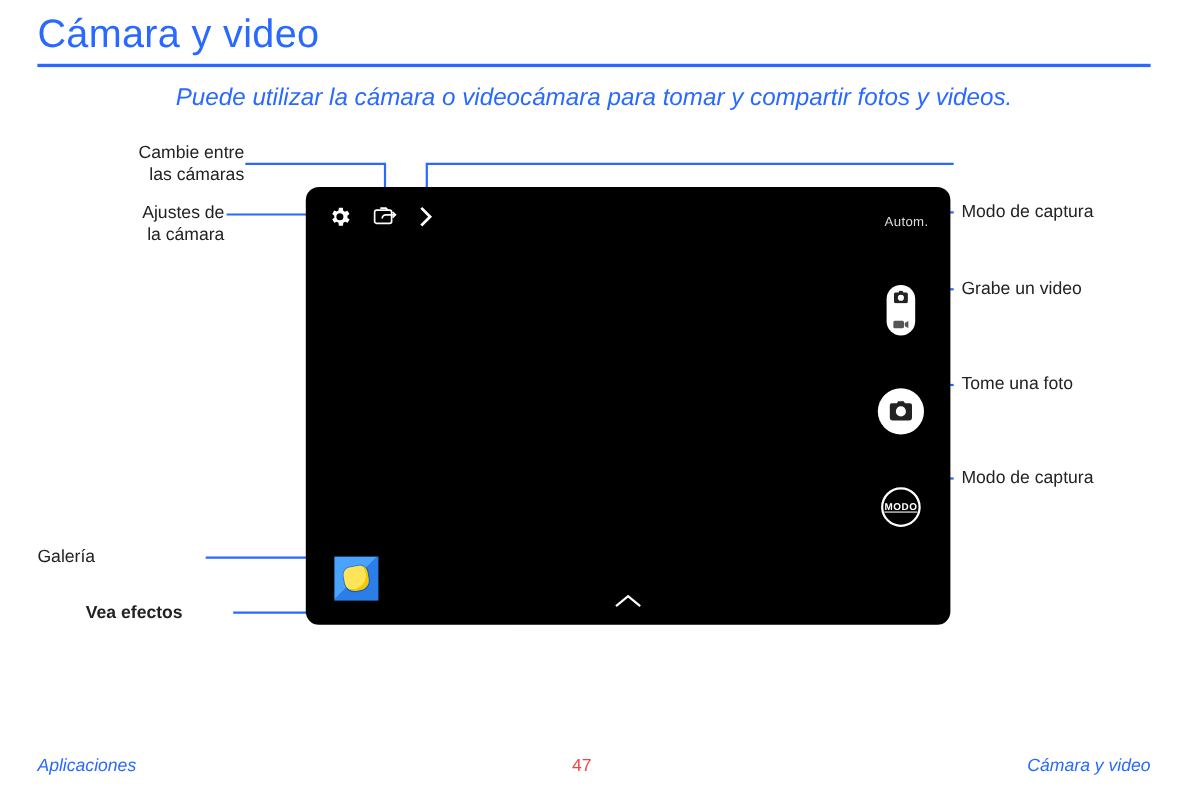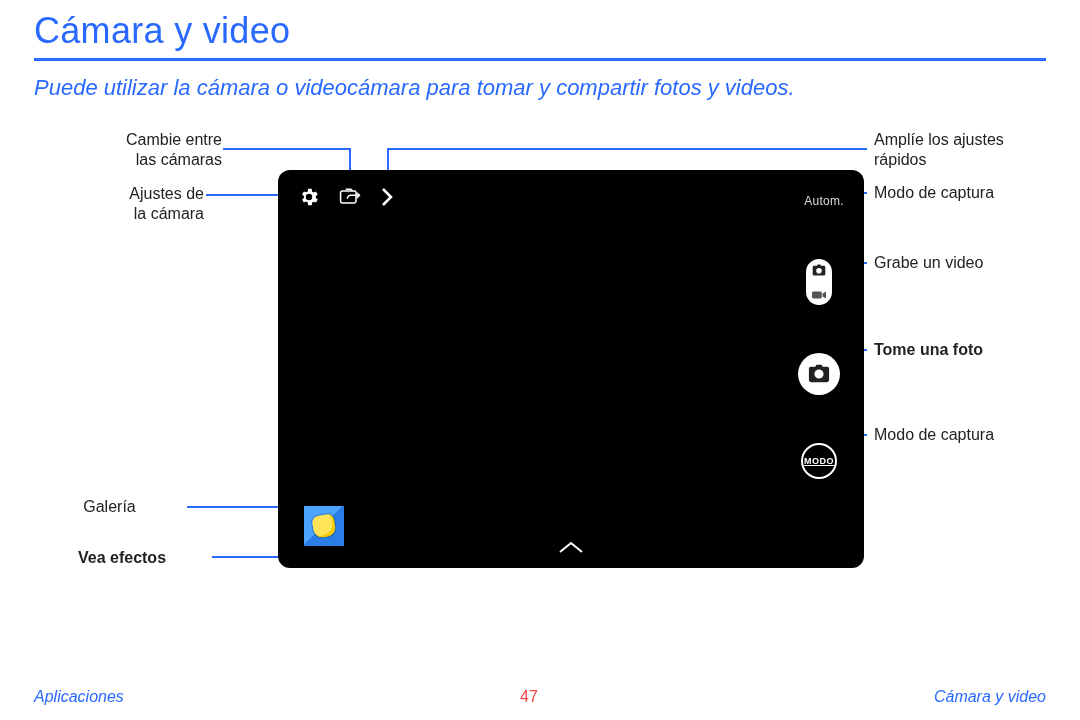--- a/index.html
+++ b/index.html
@@ -1,20 +1,20 @@
 <!DOCTYPE html>
 <html><head>
 <meta charset="utf-8">
 <style>
   * { box-sizing: border-box; margin: 0; padding: 0; font-family: Arial, Helvetica, sans-serif; }
   html, body { width: 1080px; height: 720px; background: #fff; }
   .page { position: relative; width: 1080px; height: 720px; padding: 10px 34px 0 34px; }
   .title { font-size: 36px; color: #2969ff; font-weight: 400; margin-bottom: 6px; letter-spacing: .3px;}
   .rule { width: 100%; height: 3px; background: #2969ff; margin-bottom: 14px; }
-  .lede { font-size: 22px; color: #2969ff; font-style: italic; margin-bottom: 24px; }
+  .lede { font-size: 22px; color: #2969ff; font-style: italic; margin-bottom: 24px; text-align: center; }
   .figure-wrap { position: relative; width: 100%; height: 480px; }
   svg.callouts { position: absolute; left: 0; top: 0; width: 100%; height: 100%; z-index: 1; pointer-events: none; }
   .camera {
     position: absolute; left: 244px; top: 45px; width: 586px; height: 398px;
     background: #000; border-radius: 12px; z-index: 2;
   }
   .top-icons { position: absolute; left: 20px; top: 16px; display: flex; align-items: center; gap: 18px; }
   .icon { color: #fff; display: inline-flex; align-items: center; justify-content: center; }
   .gear svg, .swap svg, .chev svg, .cam-svg, .vid-svg { display: block; }
   .auto { position: absolute; right: 20px; top: 24px; color: #ddd; font-size: 12px; letter-spacing: .3px; }
@@ -126,28 +126,26 @@
         <path d="M833 225 H820"></path>
 
         <path d="M833 310 H818"></path>
       </g>
     </svg>
 
     <div class="callout-label" style="left:0; top:5px; width:188px; text-align:right; white-space:pre-line;">Cambie entre
 las cámaras</div>
     <div class="callout-label" style="left:0; top:59px; width:170px; text-align:right; white-space:pre-line;">Ajustes de
 la cámara</div>
-    <div class="callout-label" style="left:0; top:372px; width:151px; text-align:center;">Galería</div>
+    <div class="callout-label" style="left:0; top:372px; width:151px; text-align:left;">Galería</div>
     <div class="callout-label" style="left:0; top:423px; width:176px; text-align:center;font-weight:bold;">Vea efectos</div>
 
-    <div class="callout-label" style="left:840px; top:5px; white-space:pre-line;">Amplíe los ajustes
-rápidos</div>
     <div class="callout-label" style="left:840px; top:58px;">Modo de captura</div>
     <div class="callout-label" style="left:840px; top:128px;">Grabe un video</div>
-    <div class="callout-label" style="left:840px; top:215px;font-weight:bold;">Tome una foto</div>
+    <div class="callout-label" style="left:840px; top:215px;">Tome una foto</div>
     <div class="callout-label" style="left:840px; top:300px;">Modo de captura</div>
 
   </div>
 
   <div class="footer">
     <span class="section">Aplicaciones</span>
     <span class="pg">47</span>
     <span class="sub">Cámara y video</span>
   </div>
 </div>

